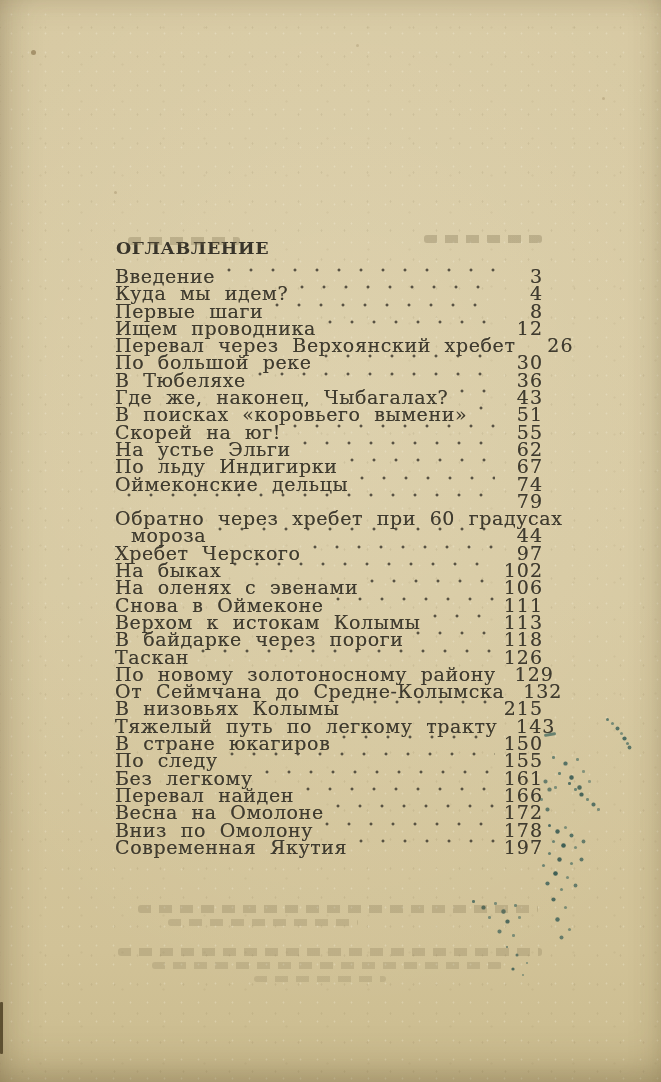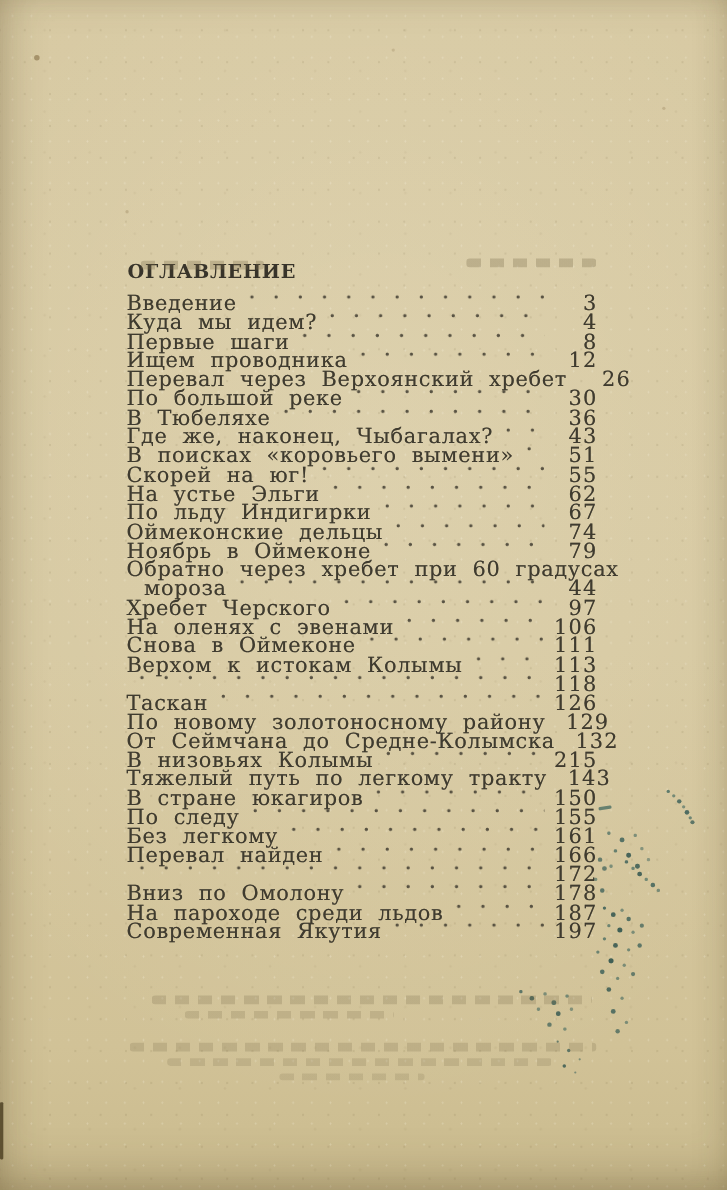--- a/index.html
+++ b/index.html
@@ -183,53 +183,58 @@
         <span class="t">По льду Индигирки</span>
         <span class="leader"></span>
         <span class="p">67</span>
       </div>
       <div class="row">
         <span class="t">Оймеконские дельцы</span>
         <span class="leader"></span>
         <span class="p">74</span>
       </div>
       <div class="row">
-        <span class="t">Ноябрь в Оймеконе</span>
         <span class="leader"></span>
         <span class="p">79</span>
       </div>
       <div class="row spread">
         <span class="t">Обратно через хребет при 60 градусах</span>
       </div>
       <div class="row indent">
         <span class="t">мороза</span>
         <span class="leader"></span>
         <span class="p">44</span>
       </div>
       <div class="row">
         <span class="t">Хребет Черского</span>
         <span class="leader"></span>
         <span class="p">97</span>
       </div>
       <div class="row">
+        <span class="t">На быках</span>
+        <span class="leader"></span>
+        <span class="p">102</span>
+      </div>
+      <div class="row">
         <span class="t">На оленях с эвенами</span>
         <span class="leader"></span>
         <span class="p">106</span>
       </div>
       <div class="row">
         <span class="t">Снова в Оймеконе</span>
         <span class="leader"></span>
         <span class="p">111</span>
       </div>
       <div class="row">
         <span class="t">Верхом к истокам Колымы</span>
         <span class="leader"></span>
         <span class="p">113</span>
       </div>
       <div class="row">
+        <span class="t">В байдарке через пороги</span>
         <span class="leader"></span>
         <span class="p">118</span>
       </div>
       <div class="row">
         <span class="t">Таскан</span>
         <span class="leader"></span>
         <span class="p">126</span>
       </div>
       <div class="row">
         <span class="t">По новому золотоносному району</span>
@@ -265,32 +270,28 @@
         <span class="t">Без легкому</span>
         <span class="leader"></span>
         <span class="p">161</span>
       </div>
       <div class="row">
         <span class="t">Перевал найден</span>
         <span class="leader"></span>
         <span class="p">166</span>
       </div>
       <div class="row">
+        <span class="t">Весна на Омолоне</span>
         <span class="leader"></span>
         <span class="p">172</span>
       </div>
       <div class="row">
         <span class="t">Вниз по Омолону</span>
         <span class="leader"></span>
         <span class="p">178</span>
-      </div>
-      <div class="row">
-        <span class="t">На пароходе среди льдов</span>
-        <span class="leader"></span>
-        <span class="p">187</span>
       </div>
       <div class="row">
         <span class="t">Современная Якутия</span>
         <span class="leader"></span>
         <span class="p">197</span>
       </div>
     </div>
 
   <div class="stain s-dash"></div>
   <div class="stain s1"></div>

